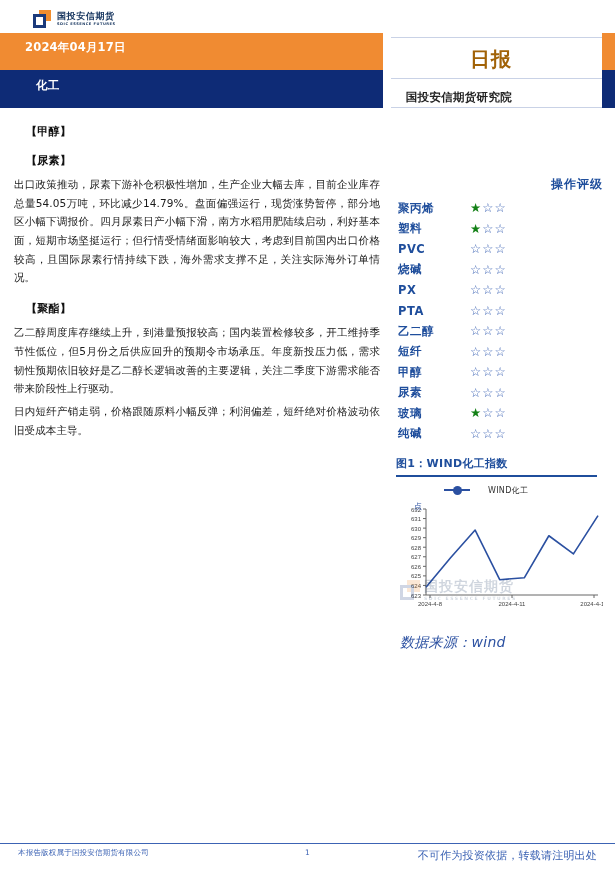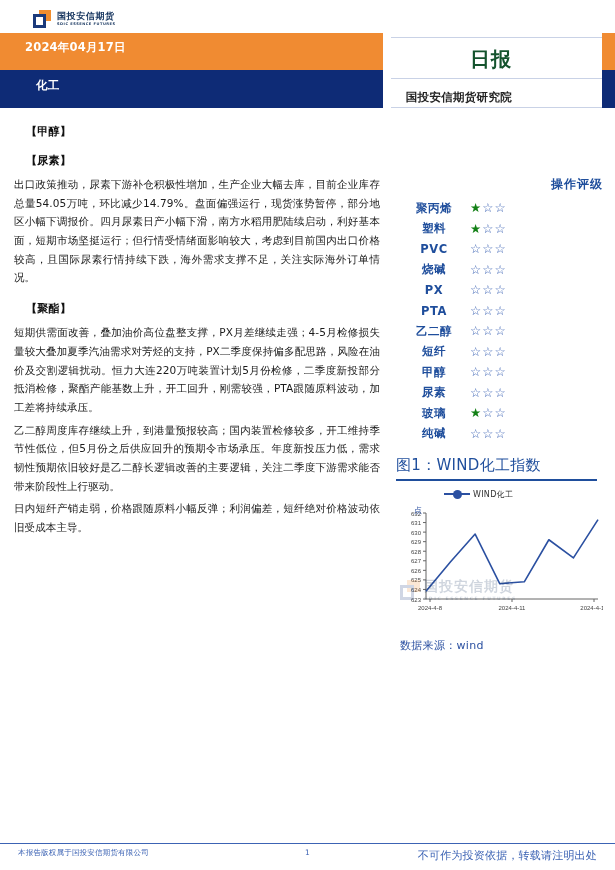--- a/index.html
+++ b/index.html
@@ -23,57 +23,57 @@
   .hdr{position:absolute;left:0;top:33px;width:526px;height:75px;}
   .hdr-orange{position:absolute;left:0;top:0;width:615px;height:37px;background:#F08B32;}
   .hdr-blue{position:absolute;left:0;top:37px;width:615px;height:38px;background:#0E2B76;}
   .hdr-white-gap{position:absolute;left:383px;top:0;width:219px;height:75px;background:#ffffff;}
   .hdr-date{position:absolute;left:25px;top:7px;font-size:11.5px;font-weight:bold;color:#ffffff;letter-spacing:.2px;}
   .hdr-cat{position:absolute;left:25px;top:45px;font-size:11.5px;font-weight:bold;color:#ffffff;letter-spacing:.2px;margin-left:11px;}
   .hdr-r-line{position:absolute;background:#c9d2e6;height:1px;left:391px;width:211px;}
   .hdr-r-line.l1{top:4px;}
   .hdr-r-line.l2{top:45px;}
   .hdr-r-line.l3{top:74px;}
-  .hdr-title{position:absolute;right:14px;top:13px;font-size:20px;font-weight:bold;color:#14532d;letter-spacing:1px;}
+  .hdr-title{position:absolute;right:14px;top:13px;font-size:20px;font-weight:bold;color:#a16207;letter-spacing:1px;}
   .hdr-sub{position:absolute;right:14px;top:57px;font-size:11.5px;font-weight:bold;color:#222;letter-spacing:.3px;}
 
   
   .col-left{position:absolute;left:14px;top:124px;width:366px;}
   .col-right{position:absolute;left:392px;top:176px;width:211px;}
 
   .sec-h{
     font-family:"DejaVu Sans","Liberation Sans",sans-serif;
     font-size:11px;font-weight:bold;color:#111;margin:0 0 7px 12px;letter-spacing:.3px;
   }
   .para{
     font-size:10.5px;color:#1a1a1a;line-height:1.78;margin:0 0 4px 0;
     text-align:justify;letter-spacing:.1px;
     font-family:"DejaVu Sans","Liberation Sans",sans-serif;
   }
   .sec{margin-bottom:14px;}
 
   
   .rate-title{font-size:12px;font-weight:bold;color:#1F4E9C;margin:0 0 5px 6px;letter-spacing:1px;text-align:right;}
-  .rate-row{display:flex;align-items:center;height:20.5px;text-align:center;}
+  .rate-row{display:flex;align-items:center;height:20.5px;}
   .rate-name{width:72px;font-size:11.5px;font-weight:bold;color:#1F4E9C;padding-left:6px;letter-spacing:.5px;}
   .stars{font-size:12.5px;letter-spacing:1px;line-height:1;}
   .stars .on{color:#138016;}
   .stars .off{color:#3C63B4;}
 
   
   .fig{margin-top:12px;}
-  .fig-title{font-size:15px;font-weight:normal;color:#1F4E9C;letter-spacing:.3px;margin:0 0 4px 4px;}
+  .fig-title{font-size:11px;font-weight:bold;color:#1F4E9C;letter-spacing:.3px;margin:0 0 4px 4px;}
   .fig-rule{height:1.5px;background:#1F4E9C;width:201px;margin:0 0 0 4px;}
   .fig-box{position:relative;width:211px;height:133px;margin-top:6px;}
-  .legend{position:absolute;left:52px;top:2px;display:flex;align-items:center;gap:3px;}
+  .legend{position:absolute;left:52px;top:2px;display:flex;align-items:center;gap:18px;}
   .legend-line{width:26px;height:2px;background:#2B50A1;position:relative;}
   .legend-dot{position:absolute;left:9px;top:-3.5px;width:9px;height:9px;border-radius:50%;background:#2B50A1;}
   .legend-txt{font-size:8px;color:#333;letter-spacing:.3px;}
   .yunit{position:absolute;left:22px;top:18px;font-size:8px;color:#2B50A1;}
-  .src{font-size:11px;color:#2B50A1;margin:18px 0 0 8px;letter-spacing:.3px;}
+  .src{font-size:14px;color:#2B50A1;font-style:italic;margin:18px 0 0 8px;letter-spacing:.3px;}
 
   
   .wm{position:absolute;left:400px;top:578px;opacity:.2;pointer-events:none;display:flex;align-items:center;gap:4px;}
   .wm .m{position:relative;width:20px;height:20px;}
   .wm .m .a{position:absolute;left:7px;top:0;width:13px;height:12px;background:#F08B32;}
   .wm .m .b{position:absolute;left:0;top:5px;width:14px;height:15px;border:3px solid #1B3A7B;box-sizing:border-box;}
   .wm .t1{font-size:14px;font-weight:bold;color:#16355f;letter-spacing:1px;}
   .wm .t2{font-size:4.5px;font-weight:bold;color:#16355f;letter-spacing:1.6px;}
 
   
@@ -115,21 +115,20 @@
 <div class="col-left">
   <div class="sec">
     <p class="sec-h">【甲醇】</p>
   </div>
   <div class="sec">
     <p class="sec-h">【尿素】</p>
     <p class="para">出口政策推动，尿素下游补仓积极性增加，生产企业大幅去库，目前企业库存总量54.05万吨，环比减少14.79%。盘面偏强运行，现货涨势暂停，部分地区小幅下调报价。四月尿素日产小幅下滑，南方水稻用肥陆续启动，利好基本面，短期市场坚挺运行；但行情受情绪面影响较大，考虑到目前国内出口价格较高，且国际尿素行情持续下跌，海外需求支撑不足，关注实际海外订单情况。</p>
   </div>
   <div class="sec">
     <p class="sec-h">【聚酯】</p>
-    <p class="para">短期供需面改善，叠加油价高位盘整支撑，PX月差继续走强；4-5月检修损失量较大叠加夏季汽油需求对芳烃的支持，PX二季度保持偏多配思路，风险在油价及交割逻辑扰动。恒力大连220万吨装置计划5月份检修，二季度新投部分抵消检修，聚酯产能基数上升，开工回升，刚需较强，PTA跟随原料波动，加工差将持续承压。</p>
     <p class="para">乙二醇周度库存继续上升，到港量预报较高；国内装置检修较多，开工维持季节性低位，但5月份之后供应回升的预期令市场承压。年度新投压力低，需求韧性预期依旧较好是乙二醇长逻辑改善的主要逻辑，关注二季度下游需求能否带来阶段性上行驱动。</p>
     <p class="para">日内短纤产销走弱，价格跟随原料小幅反弹；利润偏差，短纤绝对价格波动依旧受成本主导。</p>
   </div>
 </div>
 
 <div class="col-right">
 
   <div class="rate-title">操作评级</div>
   <div id="rate-list">
       <div class="rate-row">

